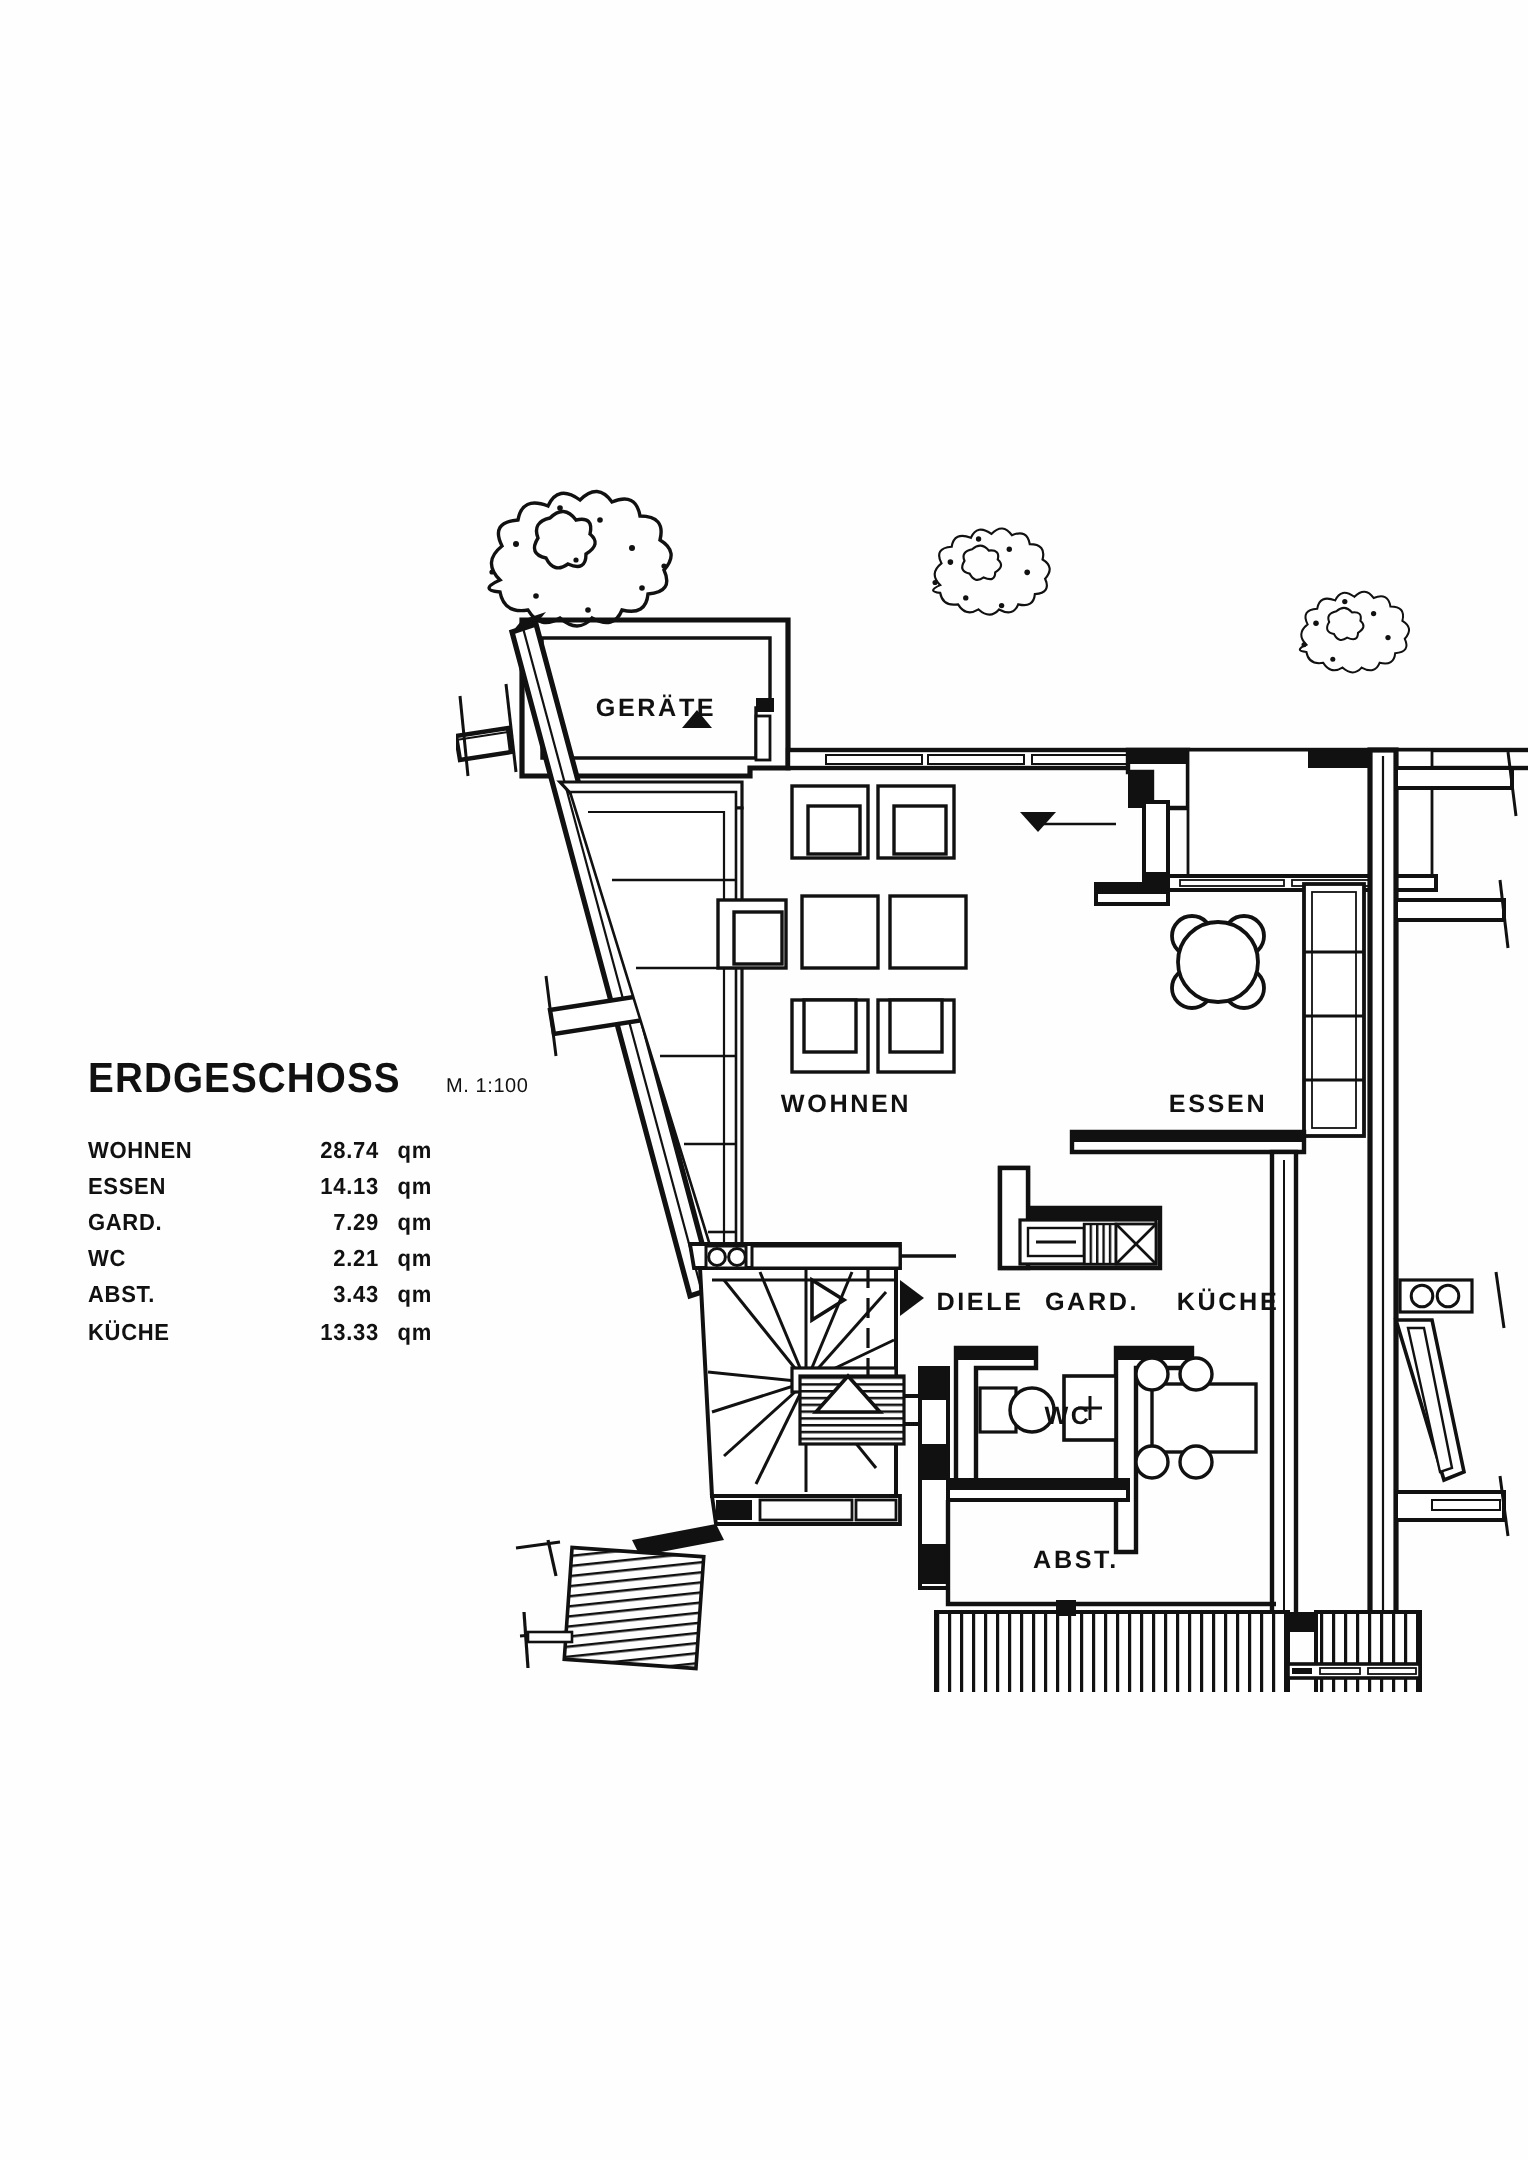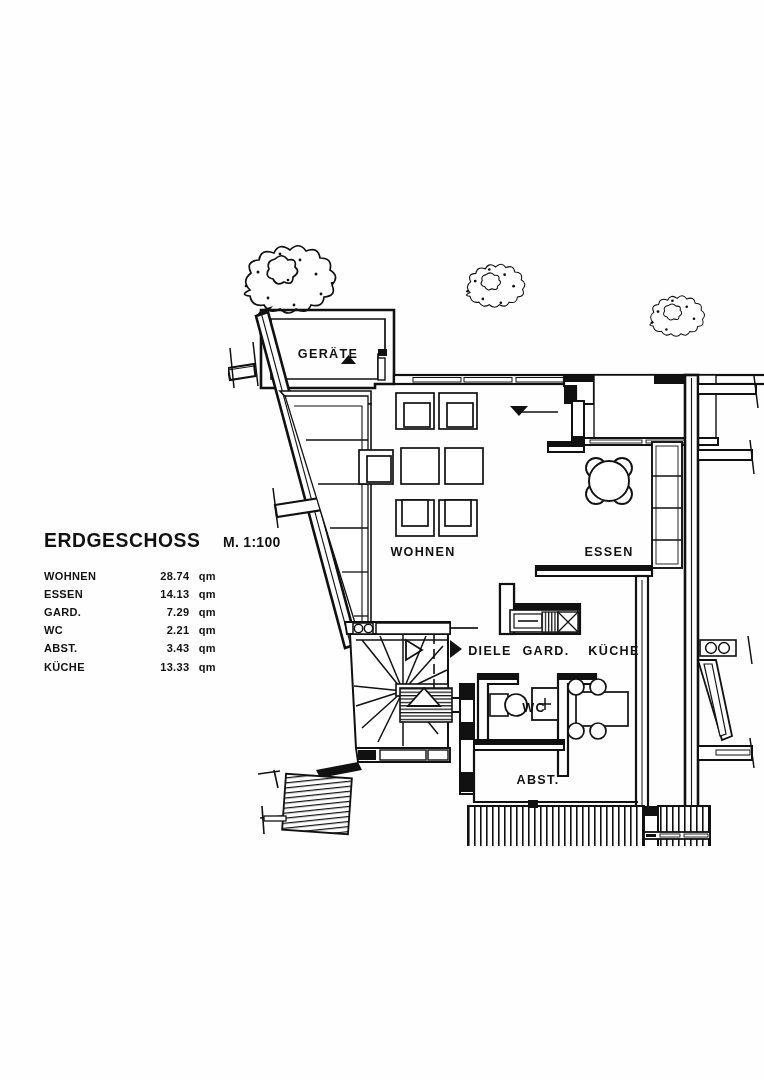--- a/index.html
+++ b/index.html
@@ -39,23 +39,23 @@
   .legend-title {
     font-size: 21px;
     letter-spacing: 0.6px;
     font-weight: 600;
     font-stretch: condensed;
     transform: scaleX(0.92);
     transform-origin: left center;
     white-space: nowrap;
   }
   .legend-scale {
-    font-size: 14px;
+    font-size: 10px;
     letter-spacing: 0.3px;
-    font-weight: 700;
+    font-weight: 400;
     white-space: nowrap;
   }
   .legend-table {
     border-collapse: collapse;
     width: 183px;
   }
   .legend-table td {
     font-size: 11.6px;
     letter-spacing: 0.35px;
     padding: 2.6px 0;

